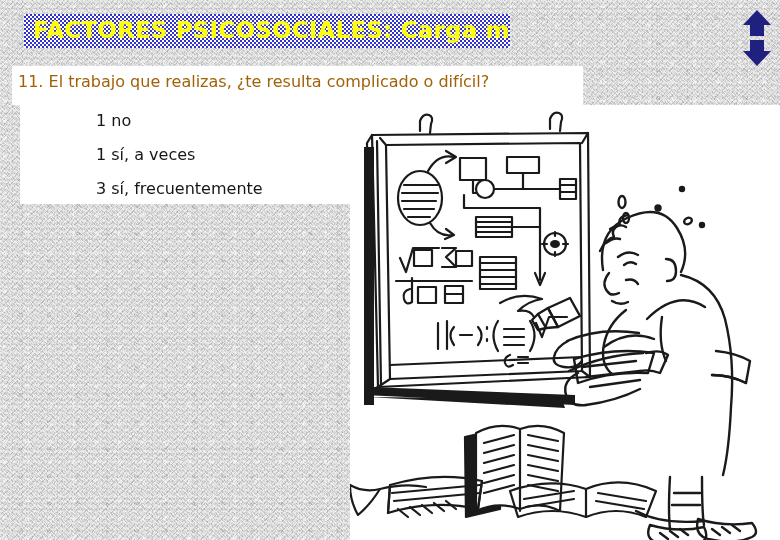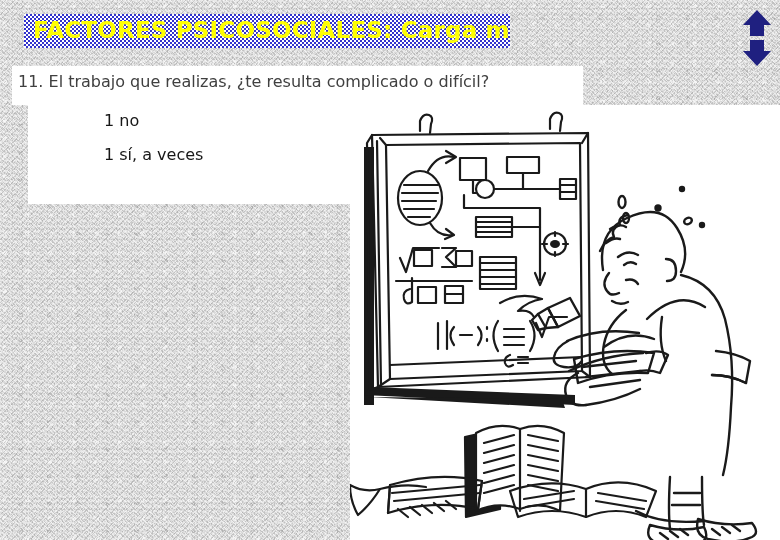--- a/index.html
+++ b/index.html
@@ -72,34 +72,34 @@
   #question-panel {
     position: absolute;
     left: 12px;
     top: 66px;
     width: 571px;
     height: 39px;
     background: #ffffff;
   }
   #answers-panel {
     position: absolute;
-    left: 28px;
+    left: 20px;
     top: 105px;
     width: 338px;
     height: 99px;
     background: #ffffff;
   }
 
   .q-text {
     position: absolute;
     left: 6px;
     top: 6px;
     font-family: "DejaVu Sans", sans-serif;
     font-size: 16px;
-    color: #404040;
+    color: #a16207;
     white-space: nowrap;
   }
   .opt {
     position: absolute;
     left: 76px;
     font-family: "DejaVu Sans", sans-serif;
     font-size: 16px;
     color: #171717;
     white-space: nowrap;
   }
@@ -139,20 +139,21 @@
     </svg>
   </div>
 
   <div id="question-panel">
     <div class="q-text">11. El trabajo que realizas, ¿te resulta complicado o difícil?</div>
   </div>
 
   <div id="answers-panel">
     <div class="opt opt-0">1 no</div>
     <div class="opt opt-1">1 sí, a veces</div>
+    <div class="opt opt-2">3 sí, frecuentemente</div>
   </div>
 
   <div id="illustration">
     <svg width="430" height="435" viewBox="0 0 430 435" xmlns="http://www.w3.org/2000/svg">
       <rect x="0" y="0" width="430" height="435" fill="#ffffff"></rect>
 
       <g fill="none" stroke="#1a1a1a" stroke-width="2.2" stroke-linecap="round" stroke-linejoin="round">
 
         <path d="M14 42 L14 300 L24 300 L24 42 Z" fill="#1a1a1a" stroke="none"></path>
         <path d="M14 290 L225 300 L225 290 L20 282 Z" fill="#1a1a1a" stroke="none"></path>

